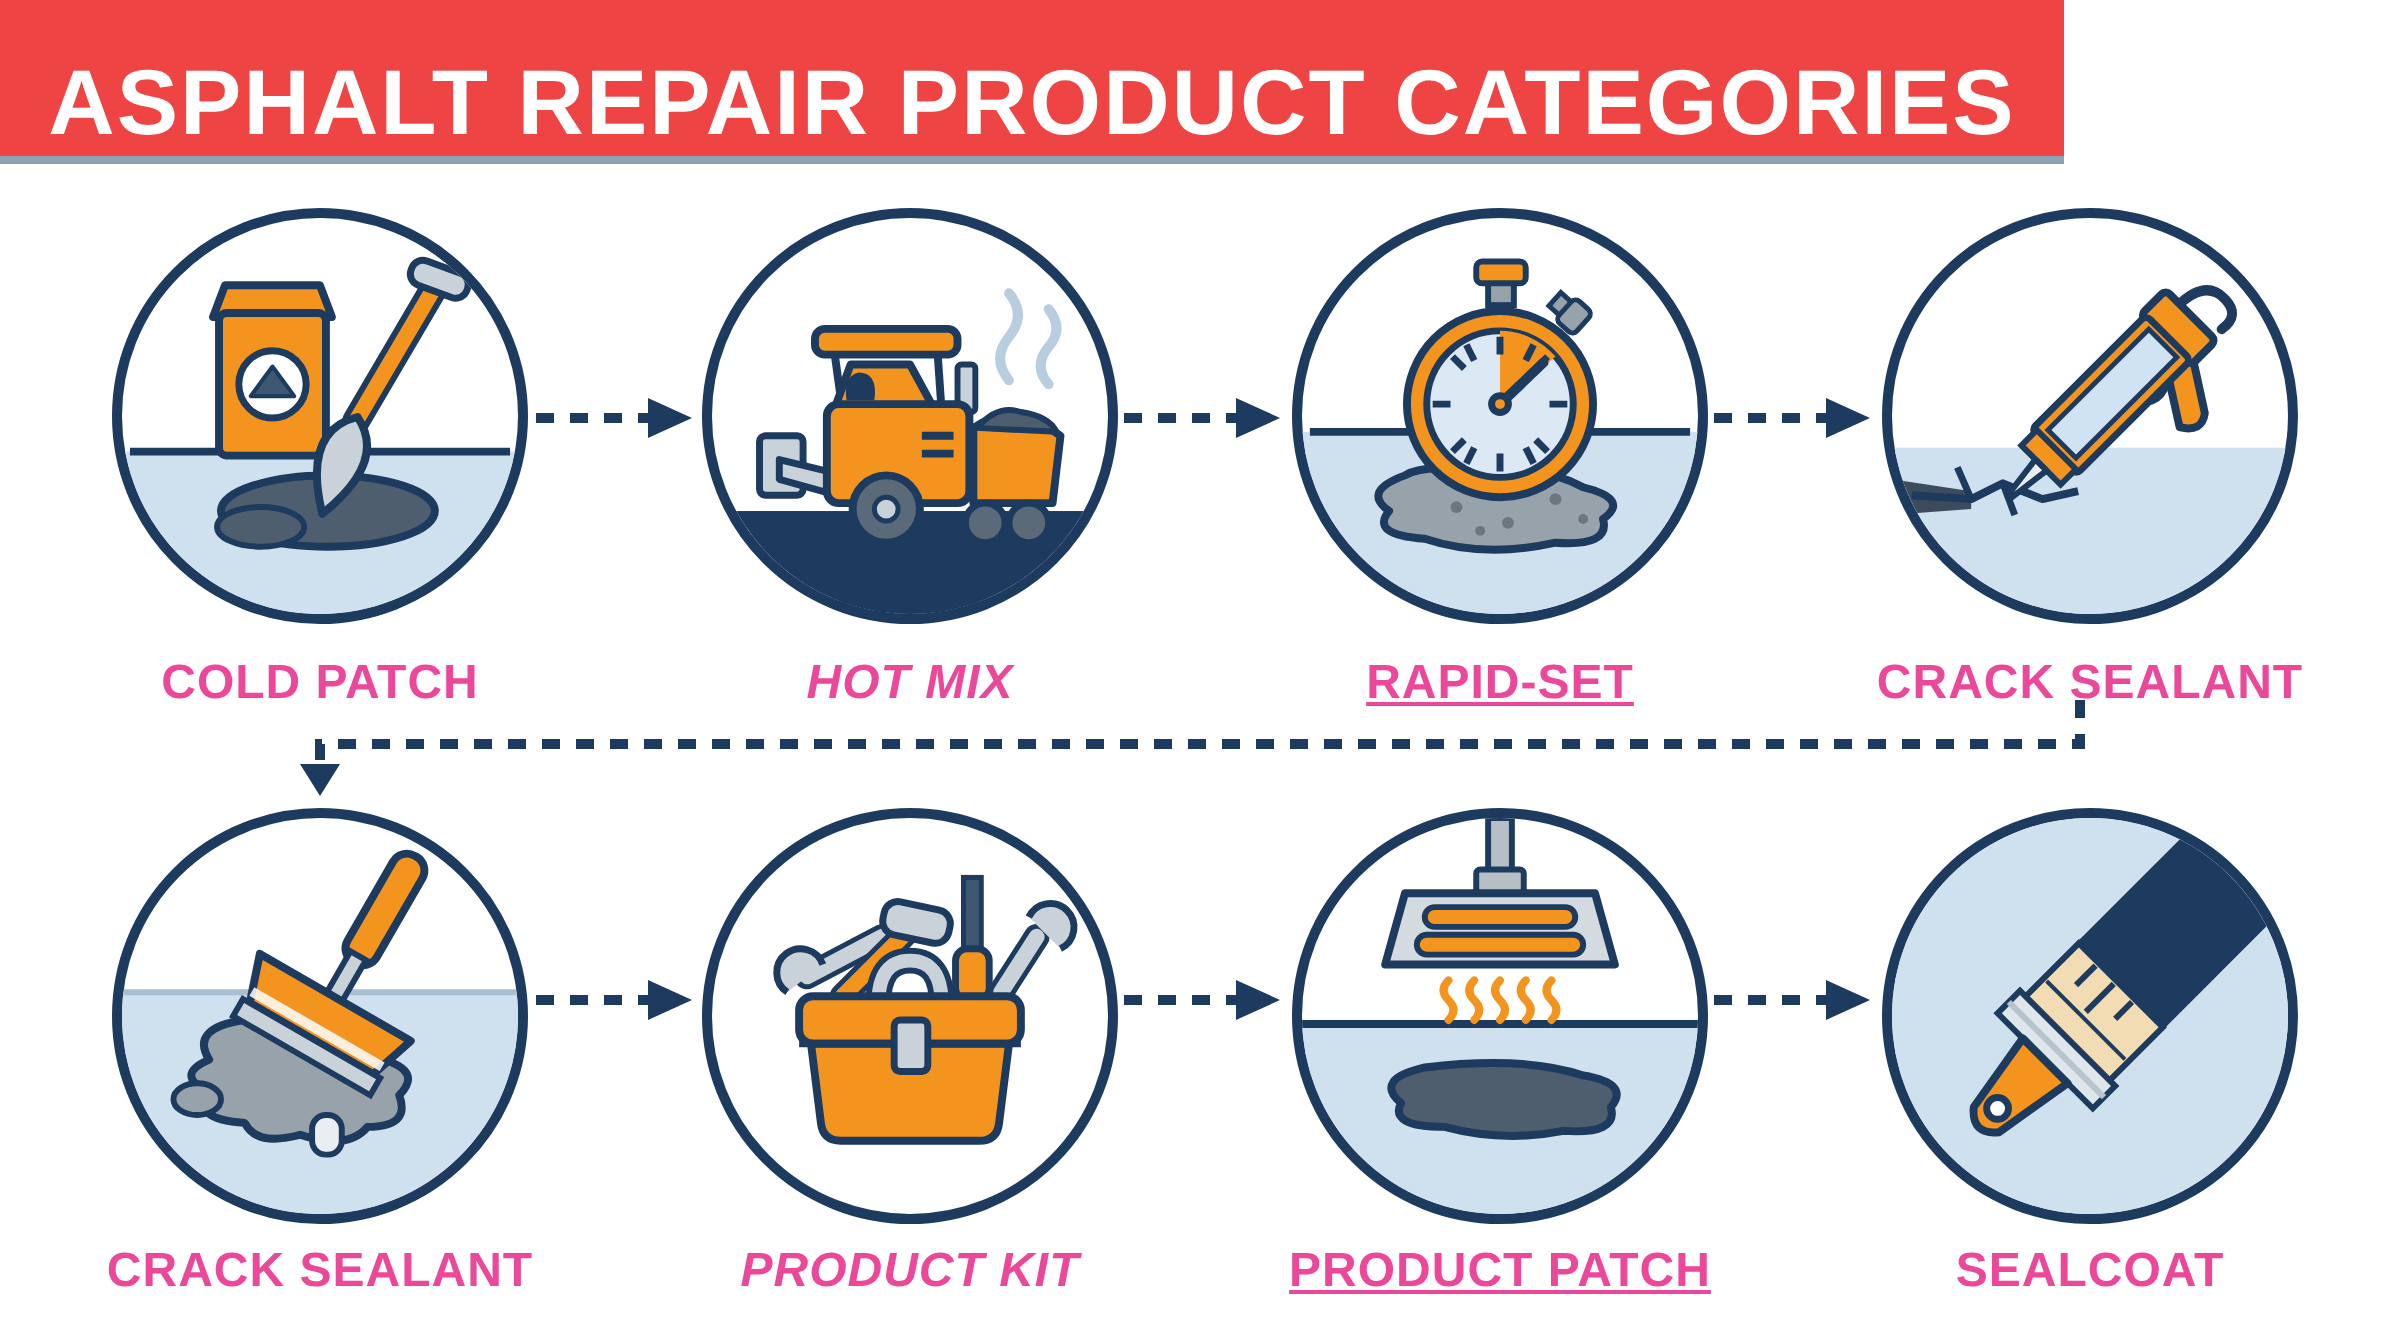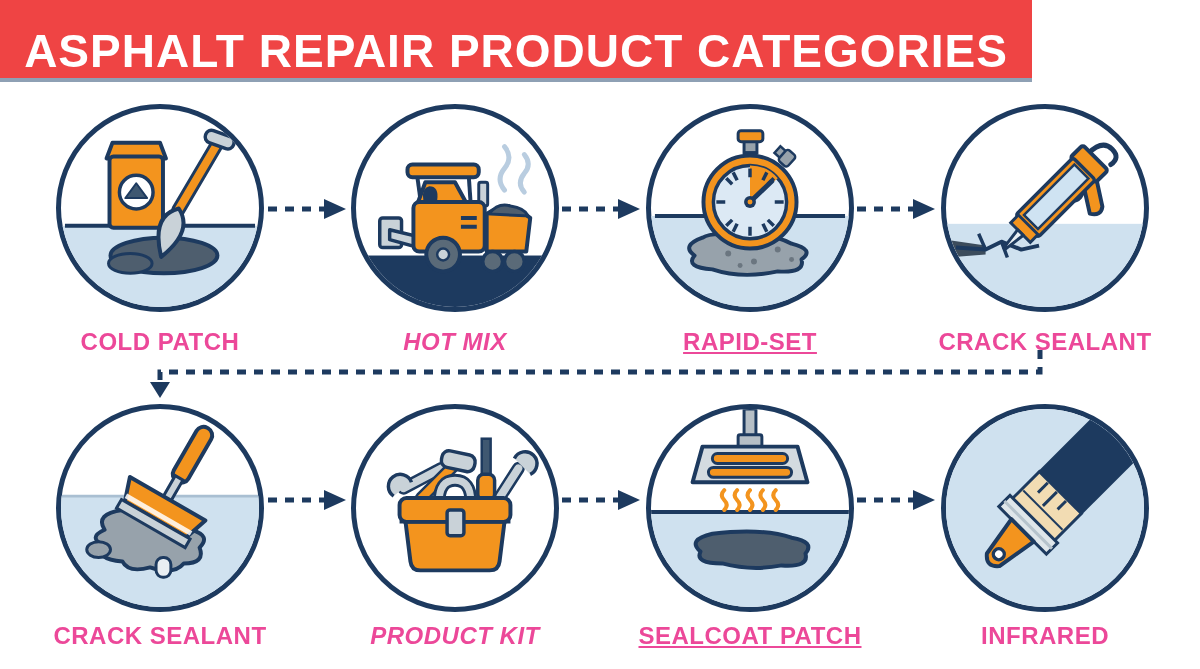--- a/index.html
+++ b/index.html
@@ -221,22 +221,22 @@
   </g>
 </svg>
 </div>
 
 <div class="label lbl-r1 lbl-c1">COLD PATCH</div>
 <div class="label lbl-r1 lbl-c2">HOT MIX</div>
 <div class="label lbl-r1 lbl-c3">RAPID-SET</div>
 <div class="label lbl-r1 lbl-c4">CRACK SEALANT</div>
 <div class="label lbl-r2 lbl-c1">CRACK SEALANT</div>
 <div class="label lbl-r2 lbl-c2">PRODUCT KIT</div>
-<div class="label lbl-r2 lbl-c3">SEALCOAT PATCH</div>
-<div class="label lbl-r2 lbl-c4">INFRARED</div>
+<div class="label lbl-r2 lbl-c3">PRODUCT PATCH</div>
+<div class="label lbl-r2 lbl-c4">SEALCOAT</div>
 
 <svg class="arrow" style="left:266px;top:196px;" width="84" height="26">
   <line x1="2" y1="13" x2="60" y2="13" stroke="#1d3a5f" stroke-width="5" stroke-dasharray="9 8"></line>
   <polygon points="58,3 58,23 80,13" fill="#1d3a5f"></polygon>
 </svg>
 <svg class="arrow" style="left:560px;top:196px;" width="84" height="26">
   <line x1="2" y1="13" x2="60" y2="13" stroke="#1d3a5f" stroke-width="5" stroke-dasharray="9 8"></line>
   <polygon points="58,3 58,23 80,13" fill="#1d3a5f"></polygon>
 </svg>
 <svg class="arrow" style="left:855px;top:196px;" width="84" height="26">

